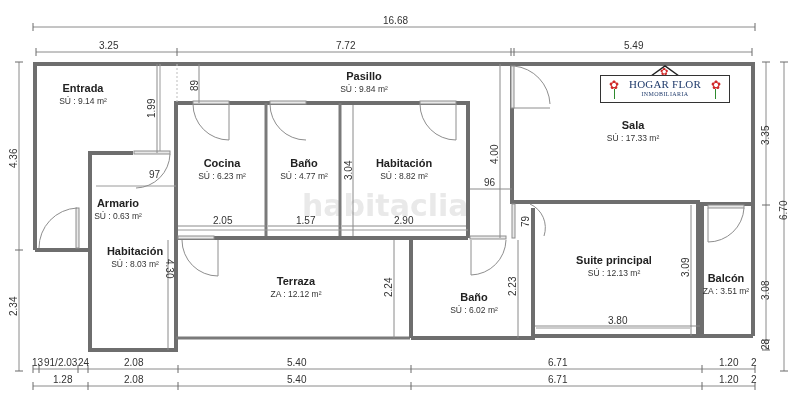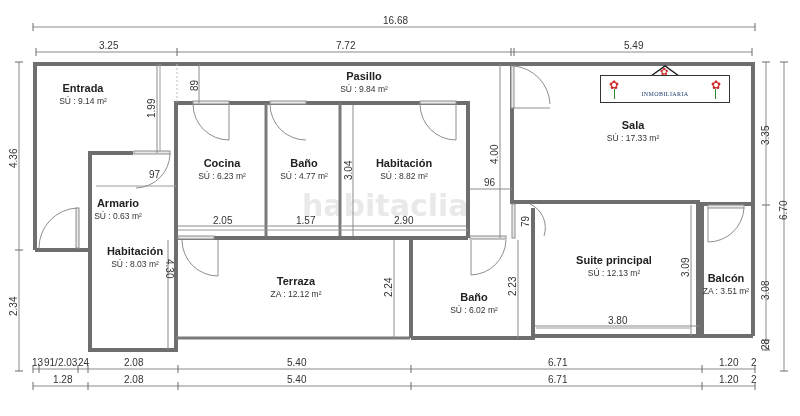--- a/index.html
+++ b/index.html
@@ -280,17 +280,18 @@
       <text class="roomarea" x="726" y="294">ZA : 3.51 m²</text>
     </g>
   </g>
 
   <polyline points="651,76 665,66 679,76" fill="none" stroke="#222" stroke-width="1.5"></polyline>
 </svg>
 
 <div class="logo-box">
   <span class="rose" style="left:8px;">✿</span>
   <span class="rose-stem" style="left:13px;"></span>
+  <div class="logo-title">HOGAR FLOR</div>
   <div class="logo-sub">INMOBILIARIA</div>
   <span class="rose" style="right:8px;">✿</span>
   <span class="rose-stem" style="right:13px;"></span>
 </div>
 <span class="roof-rose">✿</span>
 
 </body></html>

